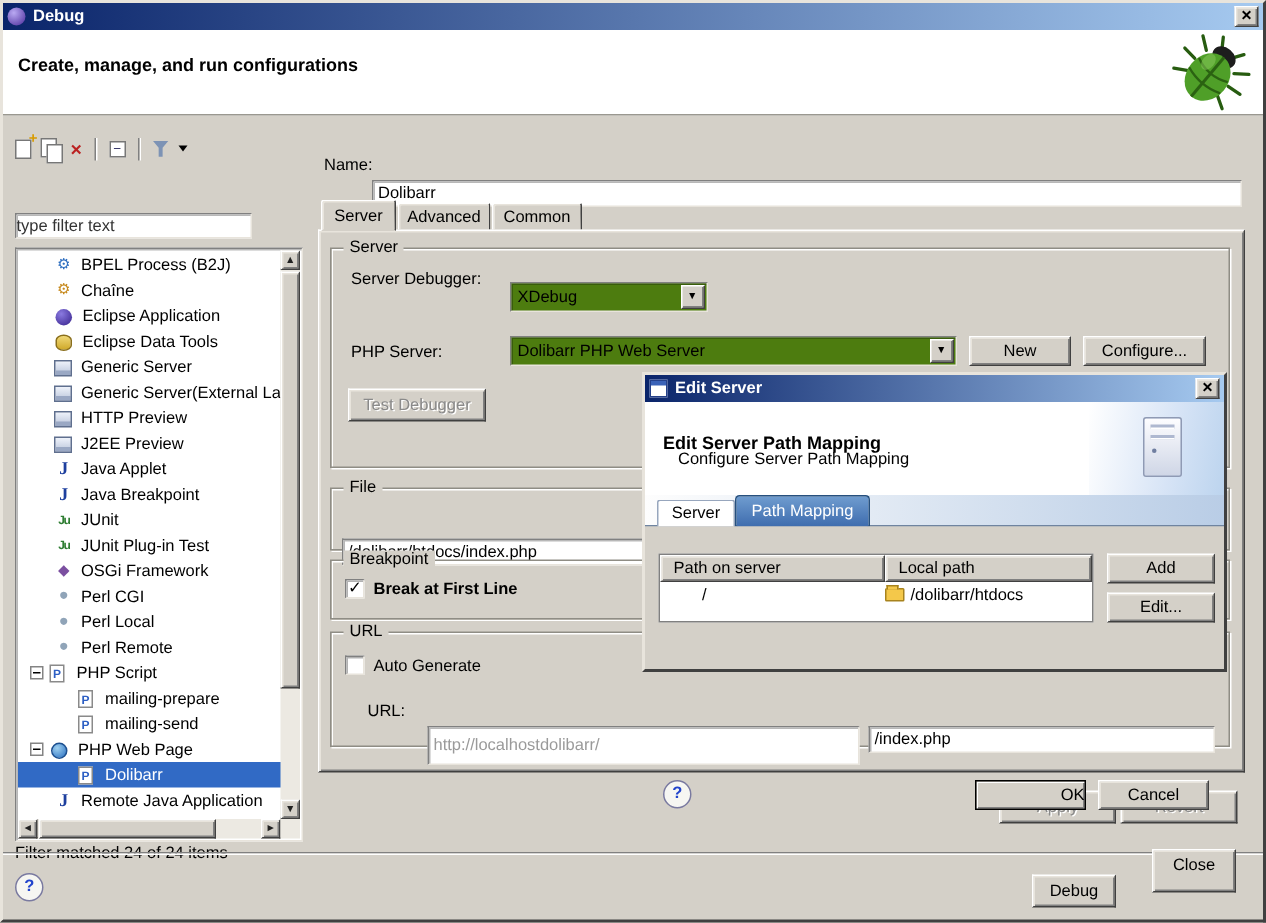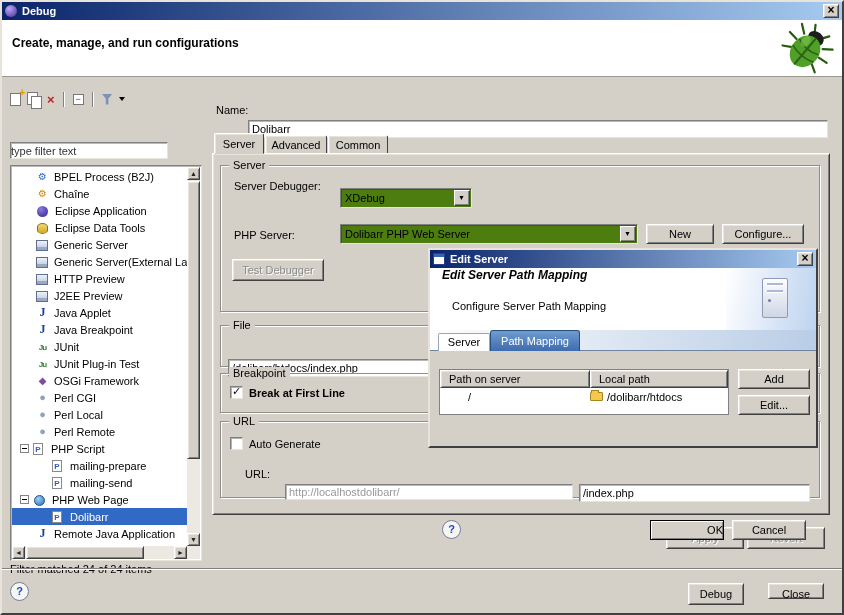--- a/index.html
+++ b/index.html
@@ -123,21 +123,21 @@
             display:flex; align-items:center; padding:0 3px; color:#fff; font-weight:bold; position:absolute; }
   .dlg-icon { width:12px; height:12px; background:#fff; border:1px solid #24408a; margin-right:5px; position:relative; flex:0 0 12px; }
   .dlg-icon::before { content:""; position:absolute; left:0; right:0; top:0; height:3px; background:#3a62b8; }
   .dbanner { left:0; top:18px; right:0; height:62px; background:#fff; position:absolute; }
   .dglow { position:absolute; right:0; top:0; width:90px; height:100%;
            background:linear-gradient(100deg, rgba(255,255,255,0) 0%, #d7e4f6 60%, #bcd4ee 100%); }
   .srv { position:absolute; right:28px; top:10px; width:26px; height:40px;
          background:linear-gradient(180deg,#fdfdff,#cfd6e6); border:1px solid #8f9ab4; border-radius:2px; }
   .srv i { display:block; margin:4px 4px 0; height:3px; background:#aeb8d0; border-bottom:1px solid #fff; }
   .srv b { display:block; width:3px; height:3px; border-radius:50%; background:#6f7ea0; margin:6px 0 0 5px; }
-  .dheading { position:absolute; left:12px; top:0; font-size:12px; font-weight:bold;font-style:italic; }
+  .dheading { position:absolute; left:12px; top:20px; font-size:12px; font-weight:bold; }
   .dsub { position:absolute; left:22px; top:32px; }
   .dtabbar { position:absolute; left:0; top:80px; right:0; height:21px;
              background:linear-gradient(to right,#fdfdfd,#b9cde6); border-bottom:1px solid #6f84a0; }
   .dtab-inactive { position:absolute; left:8px; top:3px; width:52px; height:18px; text-align:center; line-height:17px;
              background:#fff; border:1px solid #97a6bd; border-bottom:none; border-radius:2px 2px 0 0; }
   .dtab-active { position:absolute; left:60px; top:0; width:90px; height:21px; text-align:center; line-height:20px;
              color:#fff; background:linear-gradient(#6f9ccf,#3e6cae); border:1px solid #26507e; border-bottom:none;
              border-radius:3px 3px 0 0; }
   .dcontent { position:absolute; left:0; top:101px; right:0; bottom:0; background:#d4d0c8; }
   .tbl { position:absolute; left:9px; top:18px; width:290px; height:46px; background:#fff;
@@ -341,30 +341,30 @@
 </div>
 <span class="cb checked" style="left:228px; top:384px;"></span>
 <div class="lbl bold" style="left:247px; top:385px;">Break at First Line</div>
 
 <div class="grp" style="left:218px; top:419px; width:600px; height:77px;">
   <span class="grp-title">URL</span>
 </div>
 <span class="cb" style="left:228px; top:435px;"></span>
 <div class="lbl" style="left:247px; top:436px;">Auto Generate</div>
 <div class="lbl" style="left:243px; top:466px;">URL:</div>
-<input class="tin s3" style="left: 283px; top: 462px; width: 288px; height: 16px; color: rgb(154, 154, 154);" value="http://localhostdolibarr/">
+<input class="tin s3" style="left: 283px; top: 462px; width: 288px; height: 26px; color: rgb(154, 154, 154);" value="http://localhostdolibarr/">
 <input class="tin s3" style="left: 577px; top: 462px; width: 231px; height: 18px;" value="/index.php">
 
 <div class="abs b3 btn disabled" style="left:664px; top:525px; width:78px; height:22px; line-height:20px;">Apply</div>
 <div class="abs b3 btn disabled" style="left:745px; top:525px; width:78px; height:22px; line-height:20px;">Revert</div>
 
 <div class="abs hr"></div>
 <div class="abs help" style="left:8px; top:580px;">?</div>
 <div class="abs b3 btn" style="left:686px; top:581px; width:56px; height:22px; line-height:20px;">Debug</div>
-<div class="abs b3 btn" style="left:766px; top:581px; width:56px; height:16px; line-height:20px;">Close</div>
+<div class="abs b3 btn" style="left:766px; top:564px; width:56px; height:29px; line-height:20px;">Close</div>
 
 <div class="abs dialog">
   <div class="dtitle">
     <span class="dlg-icon"></span>
     <span class="tb-title">Edit Server</span>
     <span class="xbtn b3"></span>
   </div>
   <div class="dbanner">
     <div class="dglow"></div>
     <div class="srv">

